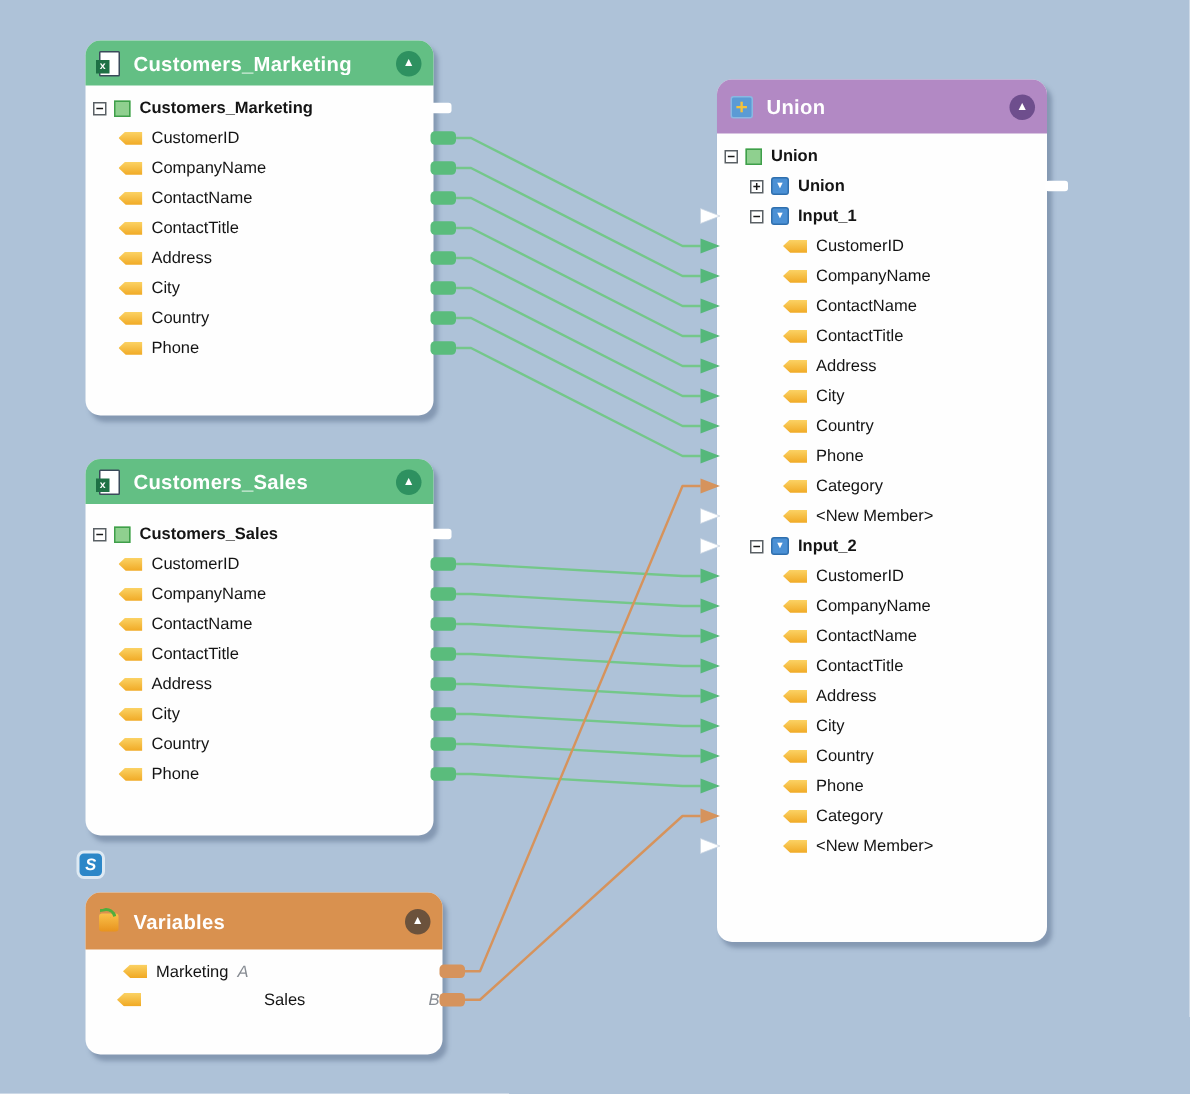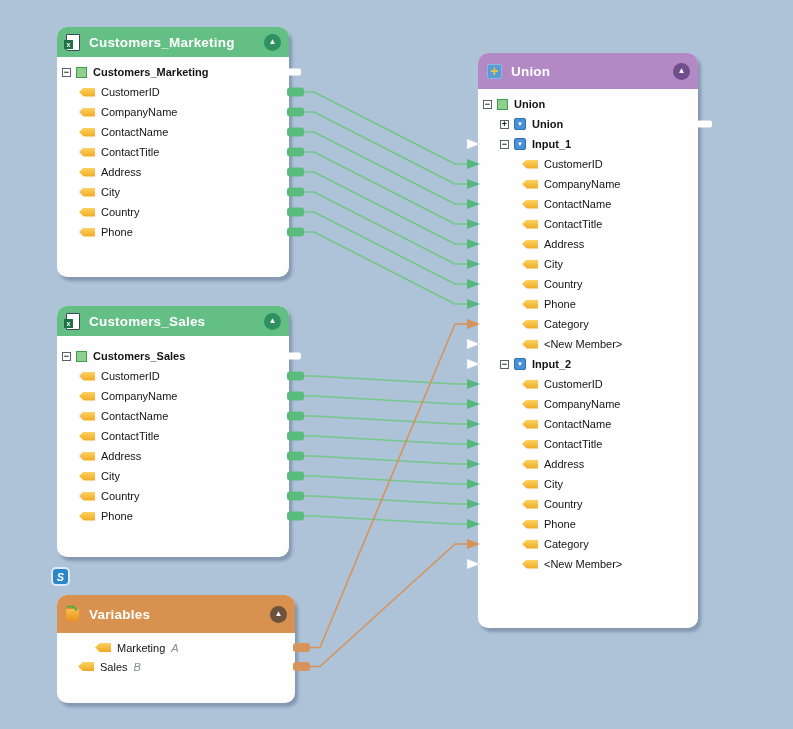--- a/index.html
+++ b/index.html
@@ -154,26 +154,26 @@
           <span class="icon-member"></span>
           <span>Phone</span>
         </div>
       </div>
       <div class="node" style="left: 57px; top: 595px; width: 238px; height: 108px;">
         <div class="node-header accent-orange" style="height: 38px;">
           <span class="vars-icon"></span>
           <span class="node-title">Variables</span>
           <span class="collapse-btn cb-orange">▲</span>
         </div>
-        <div class="row" style="top: 43px; height: 19px; padding-left: 38px;">
+        <div class="row" style="top: 43px; height: 19px; padding-left: 25px;">
           <span class="icon-member"></span>
           <span>Marketing</span>
           <span class="suffix">A</span>
         </div>
-        <div class="row" style="top: 62px; height: 19px; padding-left: 21px;">
+        <div class="row" style="top: 62px; height: 19px; padding-left: 21px; justify-content: space-between;">
           <span class="icon-member"></span>
           <span>Sales</span>
           <span class="suffix">B</span>
         </div>
       </div>
       <div class="node" style="left: 478px; top: 53px; width: 220px; height: 575px;">
         <div class="node-header accent-purple" style="height: 36px;">
           <span class="union-icon">+</span>
           <span class="node-title">Union</span>
           <span class="collapse-btn cb-purple">▲</span>

